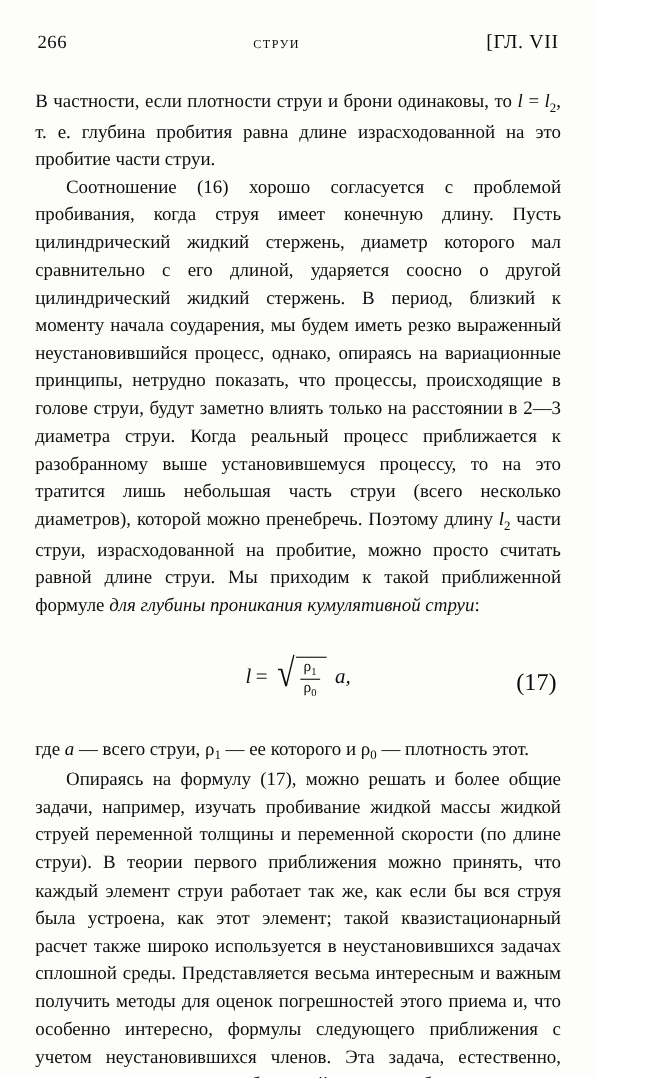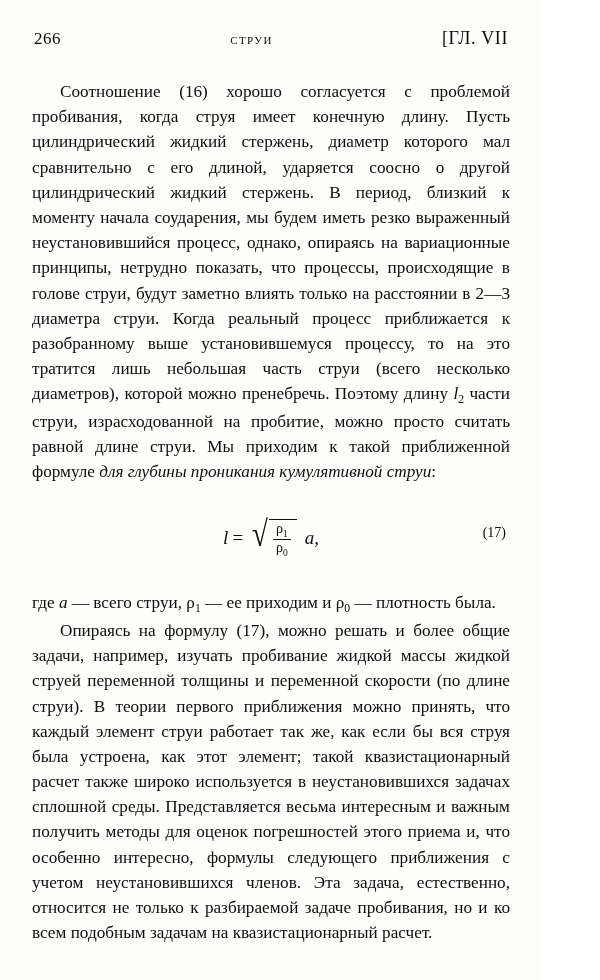--- a/index.html
+++ b/index.html
@@ -120,37 +120,38 @@
     font-style: italic;
   }
   .formula .tail {
     font-style: italic;
     margin-left: 6px;
     font-size: 19px;
   }
   .eq-number {
     position: absolute;
     right: 4px;
-    bottom: 23px;
-    font-size: 14px;
+    bottom: 8px;
+    font-size: 22px;
   }
 </style>
 </head>
 <body>
 
 <div class="page">
 
   <div class="running-head">
     <span class="folio">266</span>
     <span class="center-title">СТРУИ</span>
     <span class="chapter-ref">[ГЛ. VII</span>
   </div>
 
   <div class="body-text">
 
+    <p class="para noindent"><span>В частности, если плотности струи и брони одинаковы, то </span><span class="ital">l</span><span> = </span><span class="ital">l</span><span class="sub">2</span><span>, т. е. глубина пробития равна длине израсходованной на это пробитие части струи.</span></p>
 
     <p class="para"><span>Соотношение (16) хорошо согласуется с проблемой пробивания, когда струя имеет конечную длину. Пусть цилиндрический жидкий стержень, диаметр которого мал сравнительно с его длиной, ударяется соосно о другой цилиндрический жидкий стержень. В период, близкий к моменту начала соударения, мы будем иметь резко выраженный неустановившийся процесс, однако, опираясь на вариационные принципы, нетрудно показать, что процессы, происходящие в голове струи, будут заметно влиять только на расстоянии в 2—3 диаметра струи. Когда реальный процесс приближается к разобранному выше установившемуся процессу, то на это тратится лишь небольшая часть струи (всего несколько диаметров), которой можно пренебречь. Поэтому длину </span><span class="ital">l</span><span class="sub">2</span><span> части струи, израсходованной на пробитие, можно просто считать равной длине струи. Мы приходим к такой приближенной формуле </span><span class="ital">для глубины проникания кумулятивной струи</span><span>:</span></p>
 
     <div class="formula-block">
       <div class="formula">
         <span class="lhs">l</span>
         <span class="eqsign">=</span>
         <span class="radical">
           <span class="sign">√</span>
           <span class="under">
@@ -158,18 +159,18 @@
               <span class="num"><span>ρ</span><span class="sub">1</span></span>
               <span class="den"><span>ρ</span><span class="sub">0</span></span>
             </span>
           </span>
         </span>
         <span class="tail">a,</span>
       </div>
       <span class="eq-number">(17)</span>
     </div>
 
-    <p class="para noindent"><span>где </span><span class="ital">a</span><span> — всего струи, ρ</span><span class="sub">1</span><span> — ее приходим и ρ</span><span class="sub">0</span><span> — плотность была.</span></p>
+    <p class="para noindent"><span>где </span><span class="ital">a</span><span> — всего струи, ρ</span><span class="sub">1</span><span> — ее которого и ρ</span><span class="sub">0</span><span> — плотность этот.</span></p>
 
     <p class="para"><span>Опираясь на формулу (17), можно решать и более общие задачи, например, изучать пробивание жидкой массы жидкой струей переменной толщины и переменной скорости (по длине струи). В теории первого приближения можно принять, что каждый элемент струи работает так же, как если бы вся струя была устроена, как этот элемент; такой квазистационарный расчет также широко используется в неустановившихся задачах сплошной среды. Представляется весьма интересным и важным получить методы для оценок погрешностей этого приема и, что особенно интересно, формулы следующего приближения с учетом неустановившихся членов. Эта задача, естественно, относится не только к разбираемой задаче пробивания, но и ко всем подобным задачам на квазистационарный расчет.</span></p>
 
   </div>
 </div>
 
 </body></html>

